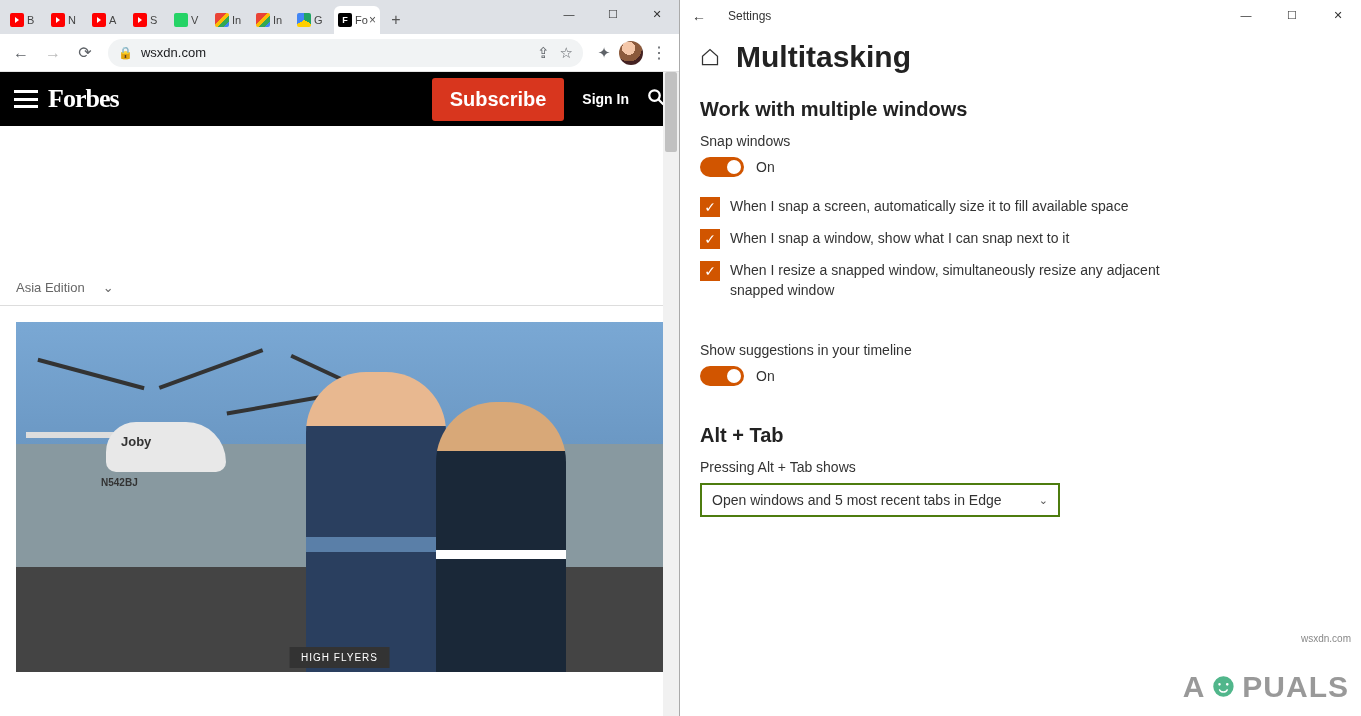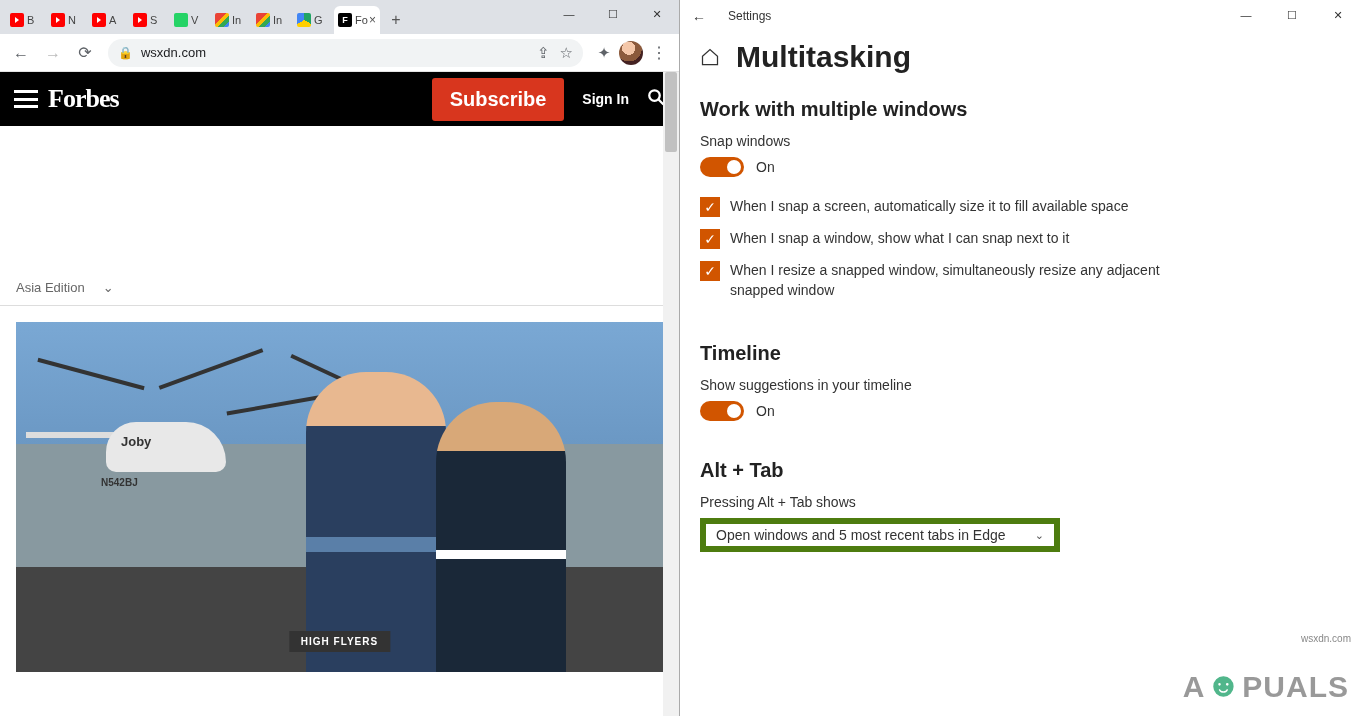--- a/index.html
+++ b/index.html
@@ -55,21 +55,21 @@
 .heli-reg { position: absolute; left: 75px; top: 115px; font-size: 10px; color: #333; font-weight: bold; }
 .rotor { position: absolute; width: 110px; height: 4px; background: #333; }
 .r1 { left: 10px; top: 10px; transform: rotate(15deg); }
 .r2 { left: 130px; top: 5px; transform: rotate(-20deg); }
 .r3 { left: 260px; top: 15px; transform: rotate(25deg); }
 .r4 { left: 200px; top: 40px; transform: rotate(-10deg); }
 .people { position: absolute; left: 290px; bottom: 0; width: 280px; height: 310px; }
 .person { position: absolute; bottom: 0; border-radius: 60px 60px 0 0; }
 .p1 { left: 0; width: 140px; height: 300px; background: linear-gradient(180deg, #e8b890 0 18%, #2a3f5f 18% 55%, #5a7fa8 55% 60%, #2a3f5f 60%); }
 .p2 { left: 130px; width: 130px; height: 270px; background: linear-gradient(180deg, #d8a878 0 18%, #1a2838 18% 55%, #fff 55% 58%, #1a2838 58%); }
-.high-flyers { position: absolute; bottom: 20px; left: 50%; transform: translateX(-50%); background: #333; color: #fff; font-size: 10px; font-weight: bold; letter-spacing: 1px; padding: 5px 12px; }
+.high-flyers { position: absolute; bottom: 4px; left: 50%; transform: translateX(-50%); background: #333; color: #fff; font-size: 10px; font-weight: normal; letter-spacing: 1px; padding: 5px 12px; }
 
 .vscroll { position: absolute; right: 0; top: 0; width: 16px; height: 100%; background: #f1f1f1; }
 .vscroll-thumb { position: absolute; top: 0; left: 2px; width: 12px; height: 80px; background: #c1c1c1; border-radius: 2px; }
 
 
 .settings { flex: 1; background: #fff; display: flex; flex-direction: column; position: relative; }
 .settings-titlebar { height: 32px; display: flex; align-items: center; padding: 0 0 0 12px; position: relative; }
 .settings-back { width: 28px; font-size: 14px; color: #333; }
 .settings-title { font-size: 12px; color: #333; margin-left: 8px; }
 .settings-wc { position: absolute; right: 0; top: 0; display: flex; }
@@ -83,21 +83,21 @@
 .section-desc { font-size: 14px; color: #666; line-height: 1.45; margin-bottom: 20px; max-width: 460px; }
 .setting-label { font-size: 14px; color: #333; margin-bottom: 8px; }
 .toggle-row { display: flex; align-items: center; gap: 12px; margin-bottom: 20px; }
 .toggle { width: 44px; height: 20px; background: #d15500; border-radius: 10px; position: relative; }
 .toggle::after { content: ""; position: absolute; right: 3px; top: 3px; width: 14px; height: 14px; background: #fff; border-radius: 50%; }
 .toggle-state { font-size: 14px; color: #333; }
 .check-row { display: flex; align-items: flex-start; gap: 10px; margin-bottom: 12px; max-width: 460px; }
 .checkbox { width: 20px; height: 20px; background: #d15500; display: flex; align-items: center; justify-content: center; color: #fff; font-size: 14px; flex-shrink: 0; }
 .check-label { font-size: 14px; color: #333; line-height: 1.4; }
 .section-gap { height: 30px; }
-.dropdown { width: 360px; height: 34px; border: 6px solid #4d7c0f; display: flex; align-items: center; padding: 0 10px; font-size: 14px; color: #333; margin-top: 6px; }
+.dropdown { width: 360px; height: 34px; border: 2px solid #4d7c0f; display: flex; align-items: center; padding: 0 10px; font-size: 14px; color: #333; margin-top: 6px; }
 .dropdown .chev { margin-left: auto; font-size: 11px; color: #555; }
 
 .watermark { position: absolute; right: 12px; bottom: 10px; font-size: 30px; font-weight: 800; color: #888; letter-spacing: 1px; opacity: 0.85; display:flex; align-items:center; }
 .watermark .pp { color: #3a7; font-size: 34px; position: relative; top: -2px; }
 .wsx { position: absolute; right: 10px; bottom: 72px; font-size: 10px; color: #888; }
 </style>
 </head>
 <body>
 
 <div class="desktop">
@@ -253,21 +253,20 @@
       <div class="check-row">
         <div class="checkbox">✓</div>
         <div class="check-label">When I snap a window, show what I can snap next to it</div>
       </div>
       <div class="check-row">
         <div class="checkbox">✓</div>
         <div class="check-label">When I resize a snapped window, simultaneously resize any adjacent snapped window</div>
       </div>
 
       <div class="section-gap"></div>
-      <h2 class="section-h2">Timeline</h2>
       <div class="setting-label">Show suggestions in your timeline</div>
       <div class="toggle-row">
         <div class="toggle"></div>
         <div class="toggle-state">On</div>
       </div>
 
       <div class="section-gap" style="height:18px"></div>
       <h2 class="section-h2">Alt + Tab</h2>
       <div class="setting-label">Pressing Alt + Tab shows</div>
       <div class="dropdown">

